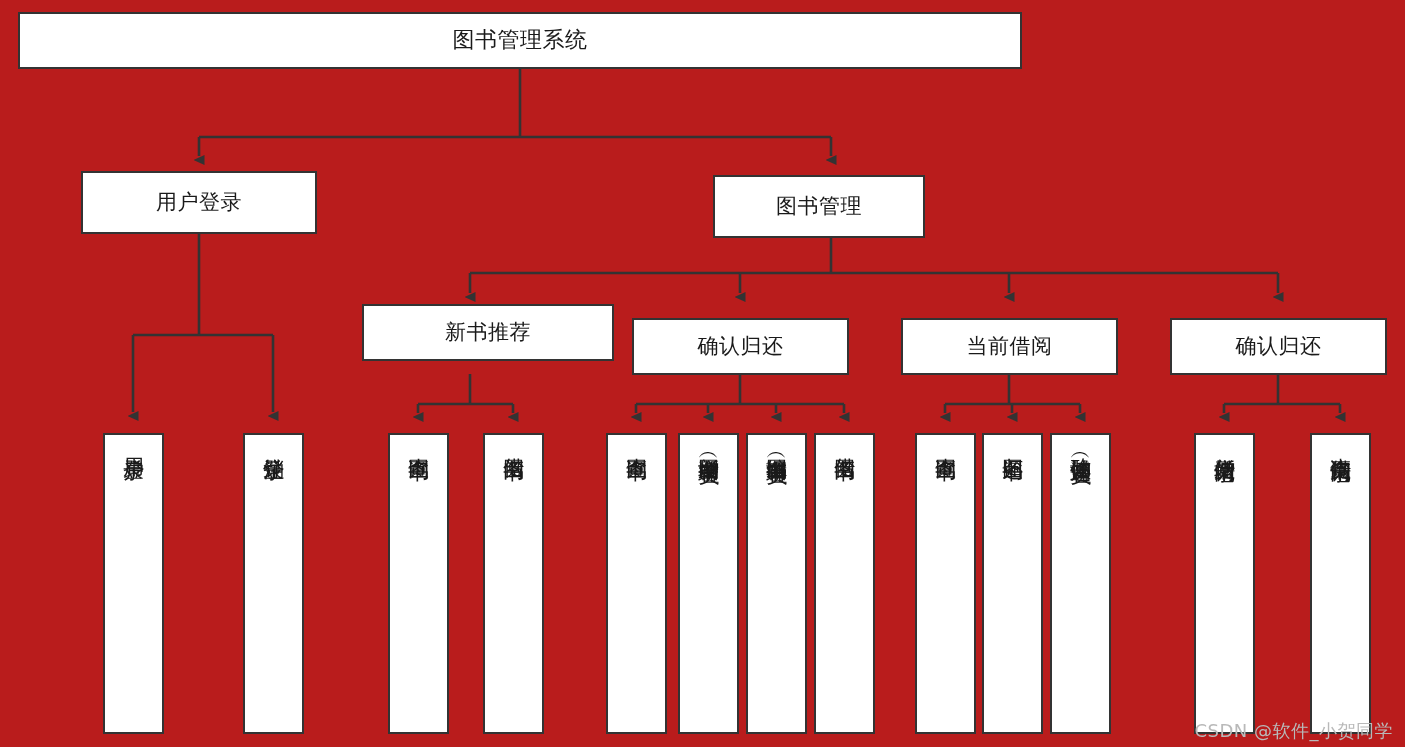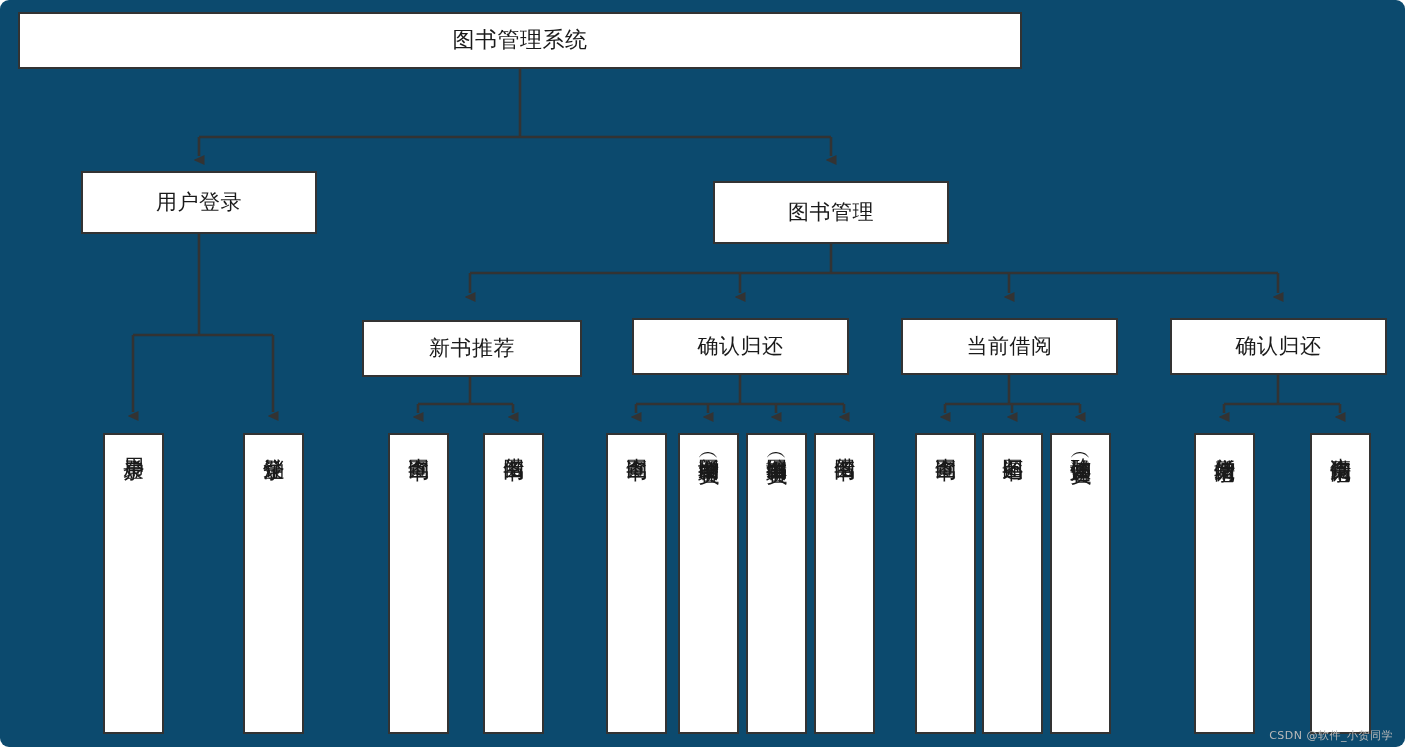--- a/index.html
+++ b/index.html
@@ -7,23 +7,22 @@
     padding: 0;
     background: #ffffff;
   }
   body {
     font-family: "DejaVu Sans", "Liberation Sans", sans-serif;
   }
   #canvas {
     position: relative;
     width: 1405px;
     height: 747px;
-    background: #0c4a6e;
+    background: #b91c1c;
     overflow: hidden;
-    border-radius: 9px;
   }
   svg#wires {
     position: absolute;
     left: 0;
     top: 0;
     width: 1405px;
     height: 747px;
     pointer-events: none;
   }
   .node {
@@ -53,21 +52,21 @@
     font-size: 21px;
     line-height: 1.35;
     letter-spacing: 1px;
     white-space: nowrap;
   }
   .node.root .node-label { font-size: 22px; }
   .watermark {
     position: absolute;
     right: 12px;
     bottom: 4px;
-    font-size: 11px;
+    font-size: 18px;
     color: #b9b9b9;
     letter-spacing: 0.5px;
     white-space: nowrap;
   }
 </style>
 </head>
 <body>
 
 <div id="canvas">
 
@@ -121,25 +120,25 @@
     </g>
   </svg>
 
   <div class="node root" style="left:18px; top:12px; width:1004px; height:57px;">
     <span class="node-label">图书管理系统</span>
   </div>
 
   <div class="node" style="left:81px; top:171px; width:236px; height:63px;">
     <span class="node-label">用户登录</span>
   </div>
-  <div class="node" style="left:713px; top:181px; width:236px; height:63px;align-items:center;">
+  <div class="node" style="left:713px; top:175px; width:212px; height:63px;align-items:center;">
     <span class="node-label">图书管理</span>
   </div>
 
-  <div class="node" style="left:362px; top:320px; width:220px; height:57px;">
+  <div class="node" style="left:362px; top:304px; width:252px; height:57px;">
     <span class="node-label">新书推荐</span>
   </div>
   <div class="node" style="left:632px; top:318px; width:217px; height:57px;">
     <span class="node-label">确认归还</span>
   </div>
   <div class="node" style="left:901px; top:318px; width:217px; height:57px;">
     <span class="node-label">当前借阅</span>
   </div>
   <div class="node" style="left:1170px; top:318px; width:217px; height:57px;">
     <span class="node-label">确认归还</span>

